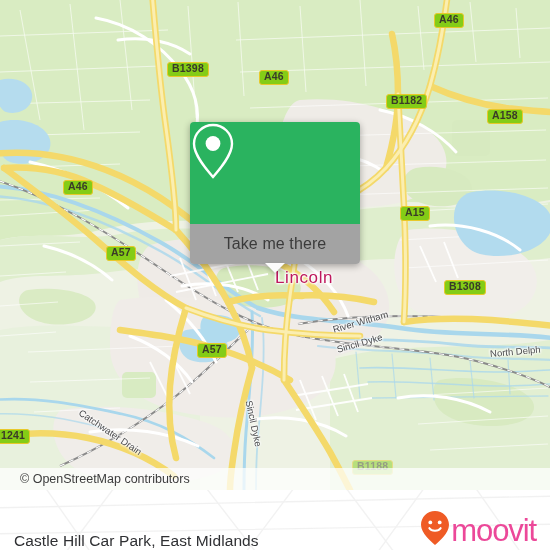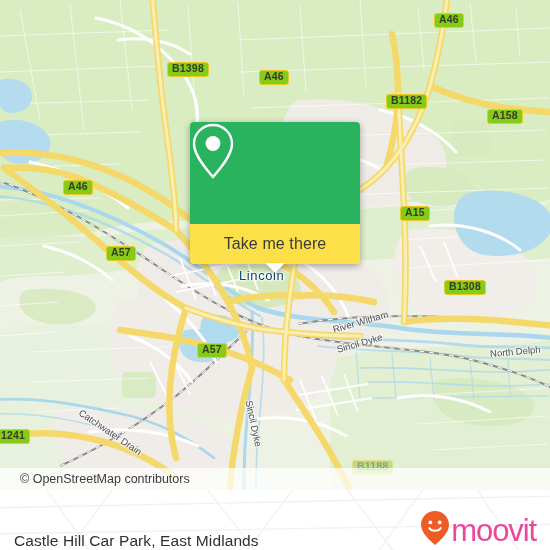--- a/index.html
+++ b/index.html
@@ -41,25 +41,26 @@
     padding: 0 4px 2px 4px;
     line-height: 11px;
     white-space: nowrap;
     font-family: "Liberation Sans", sans-serif;
   }
   .shield.dim { opacity: .45; margin-left: 32px; }
 
   
   .city-label {
     position: absolute;
-    color: #0c4a6e;
-    font-size: 13px;
+    color: #be185d;
+    font-size: 17px;
     letter-spacing: .6px;
     white-space: nowrap;
     text-shadow: 0 0 3px #fff, 0 0 3px #fff, 0 0 2px #fff, 1px 1px 2px #fff, -1px -1px 2px #fff;
+    margin-left: 36px;
   }
   .water-label {
     position: absolute;
     color: #4a4a4c;
     font-size: 9.5px;
     white-space: nowrap;
     text-shadow: 0 0 3px #fff, 0 0 3px #fff, 1px 1px 2px #fff, -1px -1px 2px #fff;
   }
 
   
@@ -75,21 +76,21 @@
   .callout-top {
     background: #2ab35f;
     height: 102px;
     border-radius: 4px 4px 0 0;
     display: flex;
     align-items: center;
     justify-content: center;
   }
   .callout-bottom {
     position: relative;
-    background: #fde047;
+    background: #a3a3a3;
     height: 40px;
     border-radius: 0 0 4px 4px;
     display: flex;
     align-items: center;
     justify-content: center;
   }
   .callout-label {
     color: #3b3b3b;
     font-size: 16px;
     letter-spacing: .1px;

